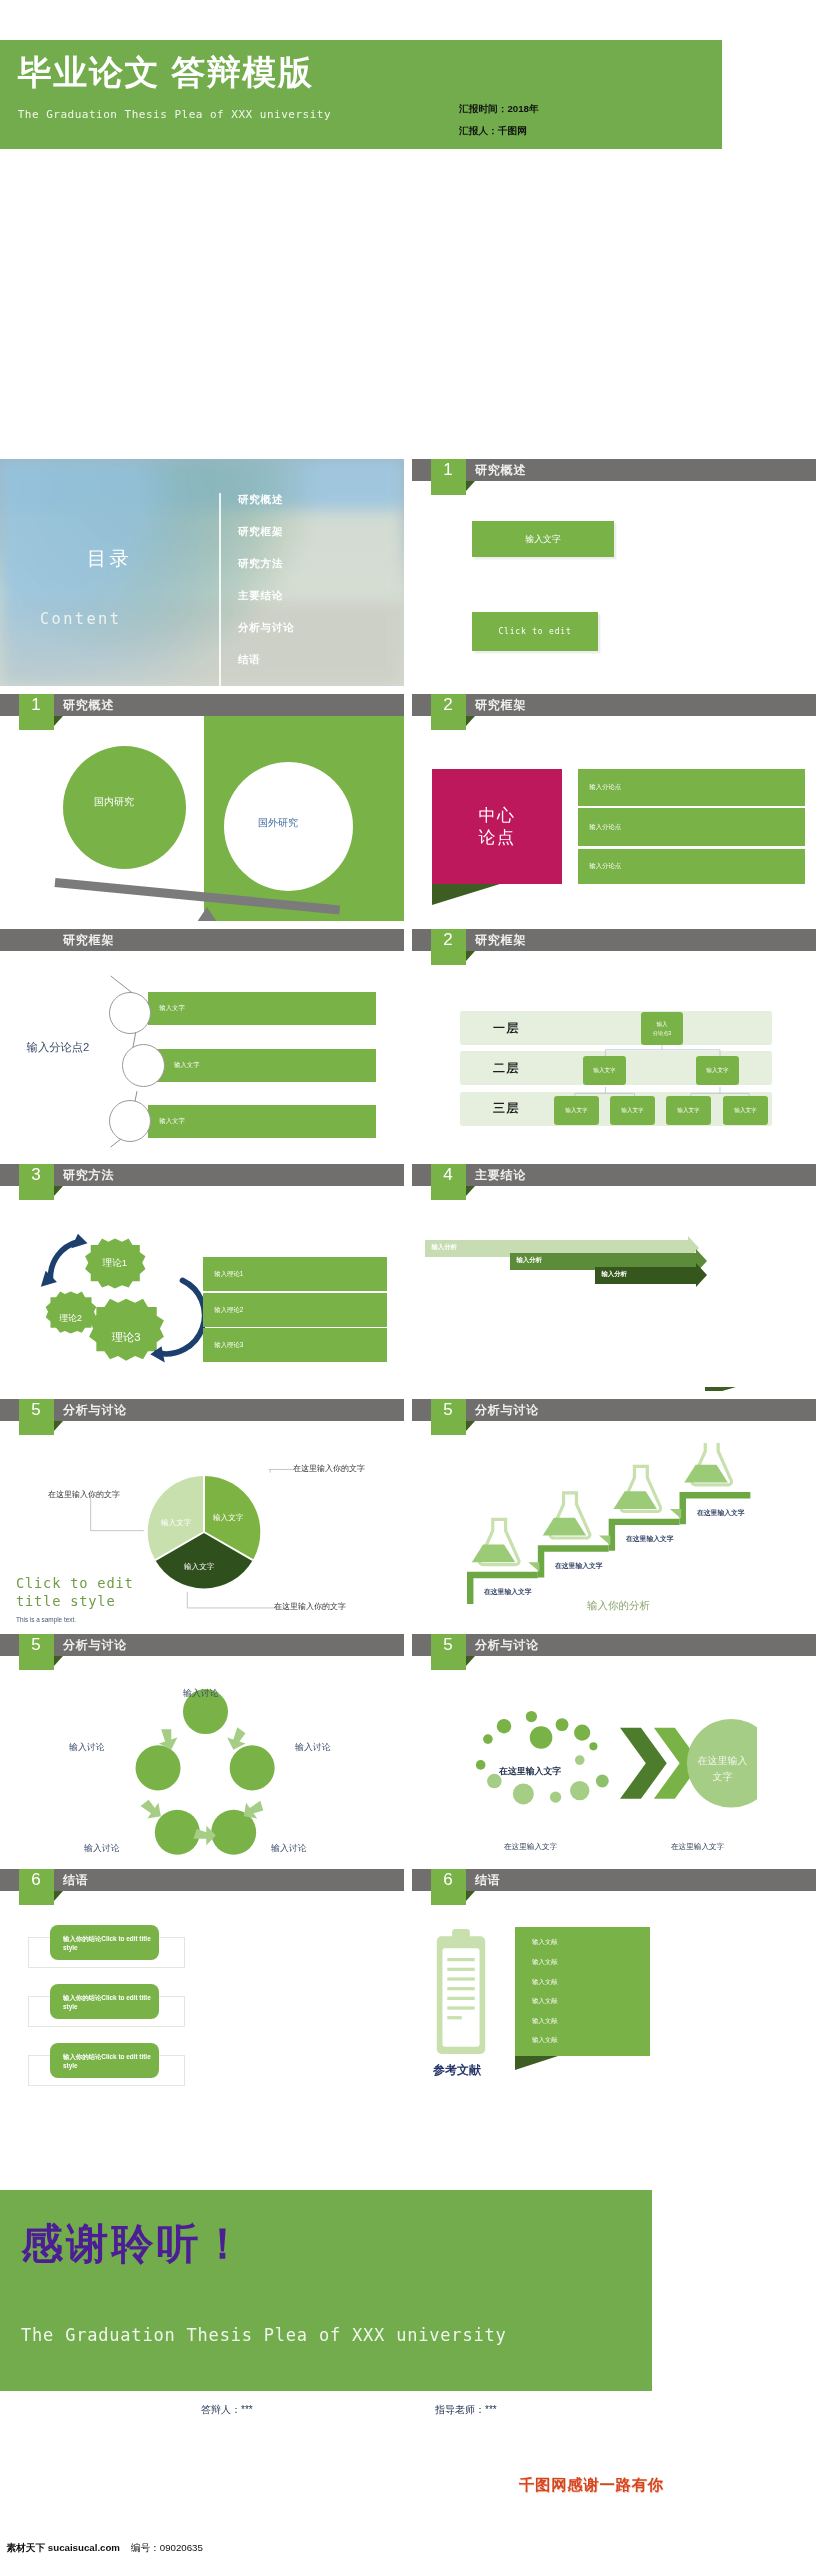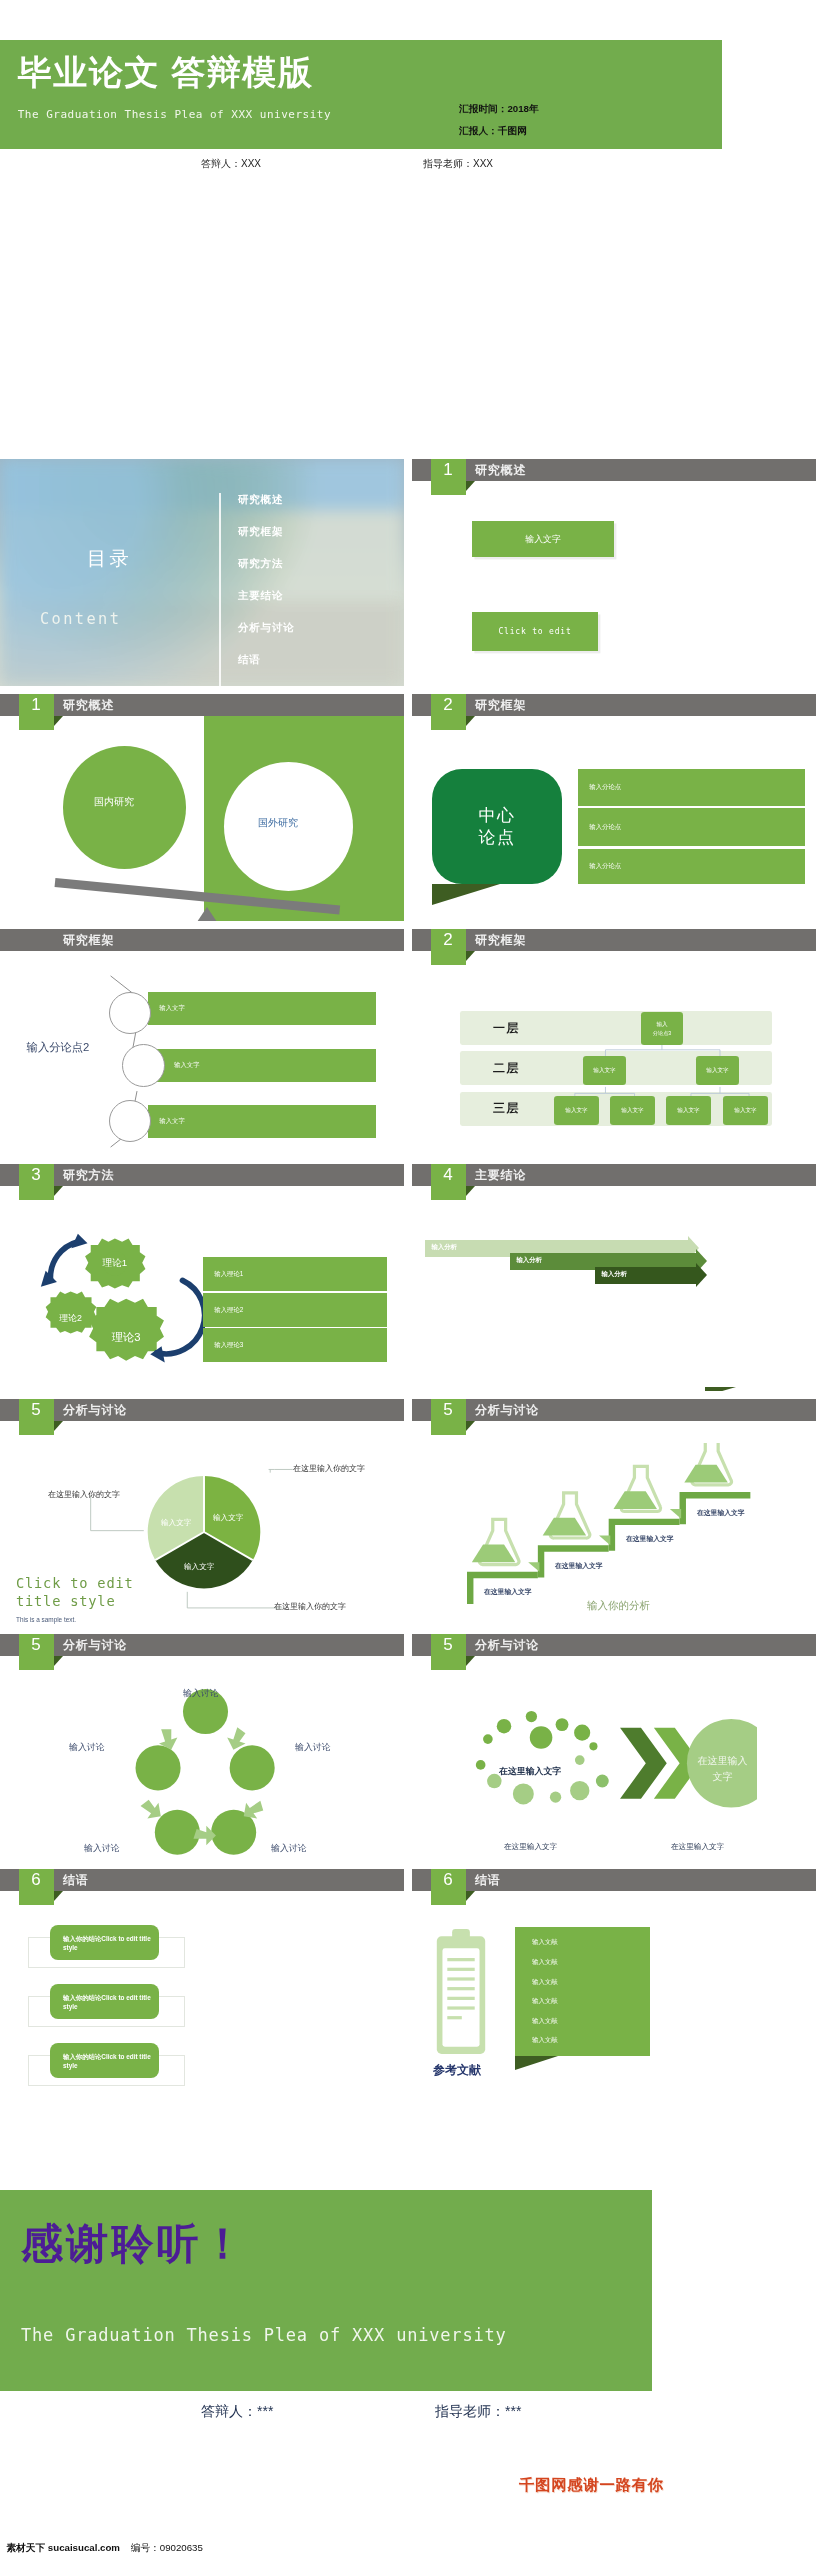--- a/index.html
+++ b/index.html
@@ -94,44 +94,40 @@
   .rrect { position:absolute; background:#79b247; border-radius:8px; color:#fff;
            font-size:8px; font-weight:bold; display:flex; align-items:center; padding-left:13px; }
   .ghost { position:absolute; border:0.8px solid #e2e6df; background:#fff; }
 
   
   .thanks { position:absolute; left:0; top:2190px; width:652px; height:201px; background:#72ac4d; }
   .thanks-cn { position:absolute; left:21px; top:26px; font-size:42px; font-weight:bold; color:#4c1d95; letter-spacing:3.2px; }
   .thanks-en { position:absolute; left:21px; top:135px; font-size:17px; color:#f0f6ec;
                font-family:"DejaVu Sans Mono","Liberation Mono",monospace; letter-spacing:0.8px; white-space:nowrap; }
   .thanks-people { position:absolute; left:0; top:2403px; width:652px; height:17.7px; }
-  .thanks-people span { position:absolute; font-size:14px; color:#1d2d4d; white-space:nowrap; }
+  .thanks-people span { position:absolute; font-size:10px; color:#1d2d4d; white-space:nowrap; }
   .tp1 { left:201px; }
   .tp2 { left:435px; }
   .qtw { position:absolute; left:519px; top:2475px; font-size:15.3px; font-weight:bold; color:#d4451f;
          letter-spacing:0.8px; text-shadow:0.8px 0.8px 0 #f6d9cc; white-space:nowrap; }
   .footer { position:absolute; left:6.4px; top:2542px; font-size:9.7px; color:#111; white-space:nowrap; }
   .footer b { font-weight:bold; }
 </style>
 </head>
 <body>
 
 <div class="page">
 
   <div class="cover">
     <div class="cover-title">毕业论文 答辩模版</div>
     <div class="cover-sub">The Graduation Thesis Plea of XXX university</div>
     <div class="cover-meta">
       <div>汇报时间：2018年</div>
       <div>汇报人：千图网</div>
     </div>
-  </div>
-  <div class="cover-people">
-    <span class="cp1">答辩人：XXX</span>
-    <span class="cp2">指导老师：XXX</span>
   </div>
 
   <div class="slide toc" style="left:0px; top:459px;">
     <div class="toc-inner"></div>
     <div class="toc-title">目录</div>
     <div class="toc-en">Content</div>
     <div class="toc-rule"></div>
     <ul class="toc-list">
       <li>研究概述</li>
       <li>研究框架</li>
@@ -165,23 +161,23 @@
     <div style="position:absolute; left:55px; top:184px; width:286px; height:8.9px; background:#7b7b7b;
          transform:rotate(5.5deg); transform-origin:left center;"></div>
     <div style="position:absolute; left:193px; top:213px; width:0; height:0;
          border-left:14.5px solid transparent; border-right:14.5px solid transparent; border-bottom:21px solid #7b7b7b;"></div>
   </div>
 
   <div class="slide" style="left:412px; top:694px;">
     <div class="bar"></div>
     <div class="numtag">2</div>
     <div class="bar-title">研究框架</div>
-    <div style="position:absolute; left:20px; top:75px; width:130px; height:115px; background:#15803d;
+    <div style="position:absolute; left:20px; top:75px; width:130px; height:115px; background:#be185d;
          color:#fff; display:flex; flex-direction:column; align-items:center; justify-content:center;
-         font-size:17px; line-height:1.25; letter-spacing:1.6px;border-radius:30px;">
+         font-size:17px; line-height:1.25; letter-spacing:1.6px;">
       <span>中心</span>
       <span>论点</span>
     </div>
     <div style="position:absolute; left:20px; top:190px; width:0; height:0;
          border-left:68px solid #3e5d22; border-bottom:21px solid transparent;"></div>
     <div class="blk blk-l" style="left:166px; top:75px; width:227px; height:37px;">输入分论点</div>
     <div class="blk blk-l" style="left:166px; top:114px; width:227px; height:38px;">输入分论点</div>
     <div class="blk blk-l" style="left:166px; top:155px; width:227px; height:35px;">输入分论点</div>
   </div>
 

